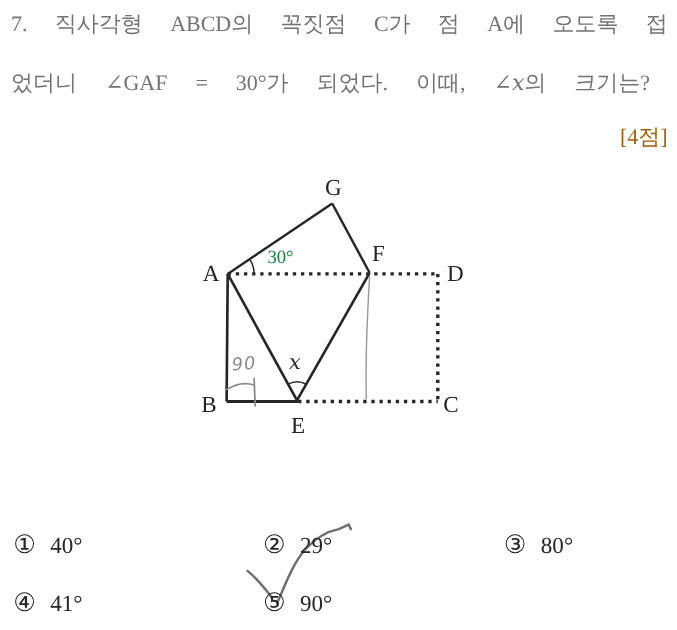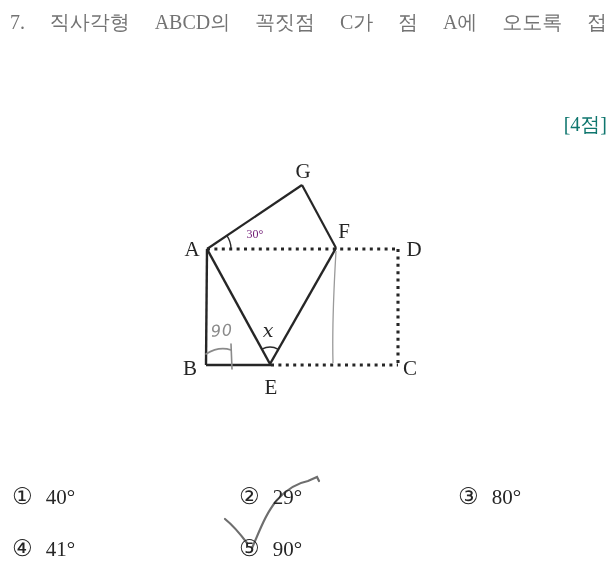--- a/index.html
+++ b/index.html
@@ -10,29 +10,29 @@
   .page{position:absolute;inset:0;}
   .qline{
     position:absolute;left:10px;font-size:20px;line-height:30px;color:#737373;
     text-align:justify;text-align-last:justify;white-space:normal;
     font-family:"Liberation Serif","DejaVu Serif",serif;
   }
   .qline1{top:7px;width:597px;}
   .qline2{top:60px;width:581px;}
   .mvar{font-style:italic;font-family:"DejaVu Serif",serif;}
   .points{
-    position:absolute;top:111px;right:8px;font-size:20px;color:#0f766e;
+    position:absolute;top:111px;right:8px;font-size:20px;color:#a16207;
   }
   svg.overlay{position:absolute;left:0;top:0;width:615px;height:573px;}
   .vlabel{
     position:absolute;transform:translate(-50%,-50%);font-size:21px;color:#242424;
     font-family:"Liberation Serif","DejaVu Serif",serif;line-height:1;
   }
   .alabel{
-    position:absolute;transform:translate(-50%,-50%);font-size:12px;color:#701a75;line-height:1;
+    position:absolute;transform:translate(-50%,-50%);font-size:17px;color:#15803d;line-height:1;
   }
   .xlabel{
     position:absolute;transform:translate(-50%,-50%);font-size:19px;color:#2a2a2a;
     font-style:italic;font-family:"DejaVu Serif",serif;line-height:1;
   }
   .hw90{
     position:absolute;transform:translate(-50%,-50%) rotate(-4deg);
     font-size:16px;color:#8a8a8a;font-family:"DejaVu Sans",sans-serif;
     font-style:italic;letter-spacing:1px;line-height:1;
   }
@@ -45,20 +45,21 @@
   .oval{
     font-family:"Liberation Serif","DejaVu Serif",serif;font-size:21px;line-height:1;text-align:center;
   }
 </style>
 </head>
 <body>
 
 <div class="page">
 
   <div class="qline qline1">7. 직사각형 ABCD의 꼭짓점 C가 점 A에 오도록 접</div>
+  <div class="qline qline2"><span>었더니 ∠GAF = 30°가 되었다. 이때, ∠</span><span class="mvar">x</span><span>의 크기는?</span></div>
   <div class="points">[4점]</div>
 
   <svg class="overlay" viewBox="0 0 615 573">
 
     <line x1="207" y1="249" x2="398" y2="249" stroke="#262626" stroke-width="3.1" stroke-dasharray="3 4.4"></line>
     <line x1="398" y1="249" x2="398" y2="365" stroke="#262626" stroke-width="3.1" stroke-dasharray="3 4.4"></line>
     <line x1="271" y1="365" x2="398" y2="365" stroke="#262626" stroke-width="3.1" stroke-dasharray="3 4.4"></line>
 
     <line x1="207" y1="249" x2="206" y2="365" stroke="#262626" stroke-width="2.4"></line>
     <line x1="206" y1="365" x2="271" y2="365" stroke="#262626" stroke-width="2.6"></line>

